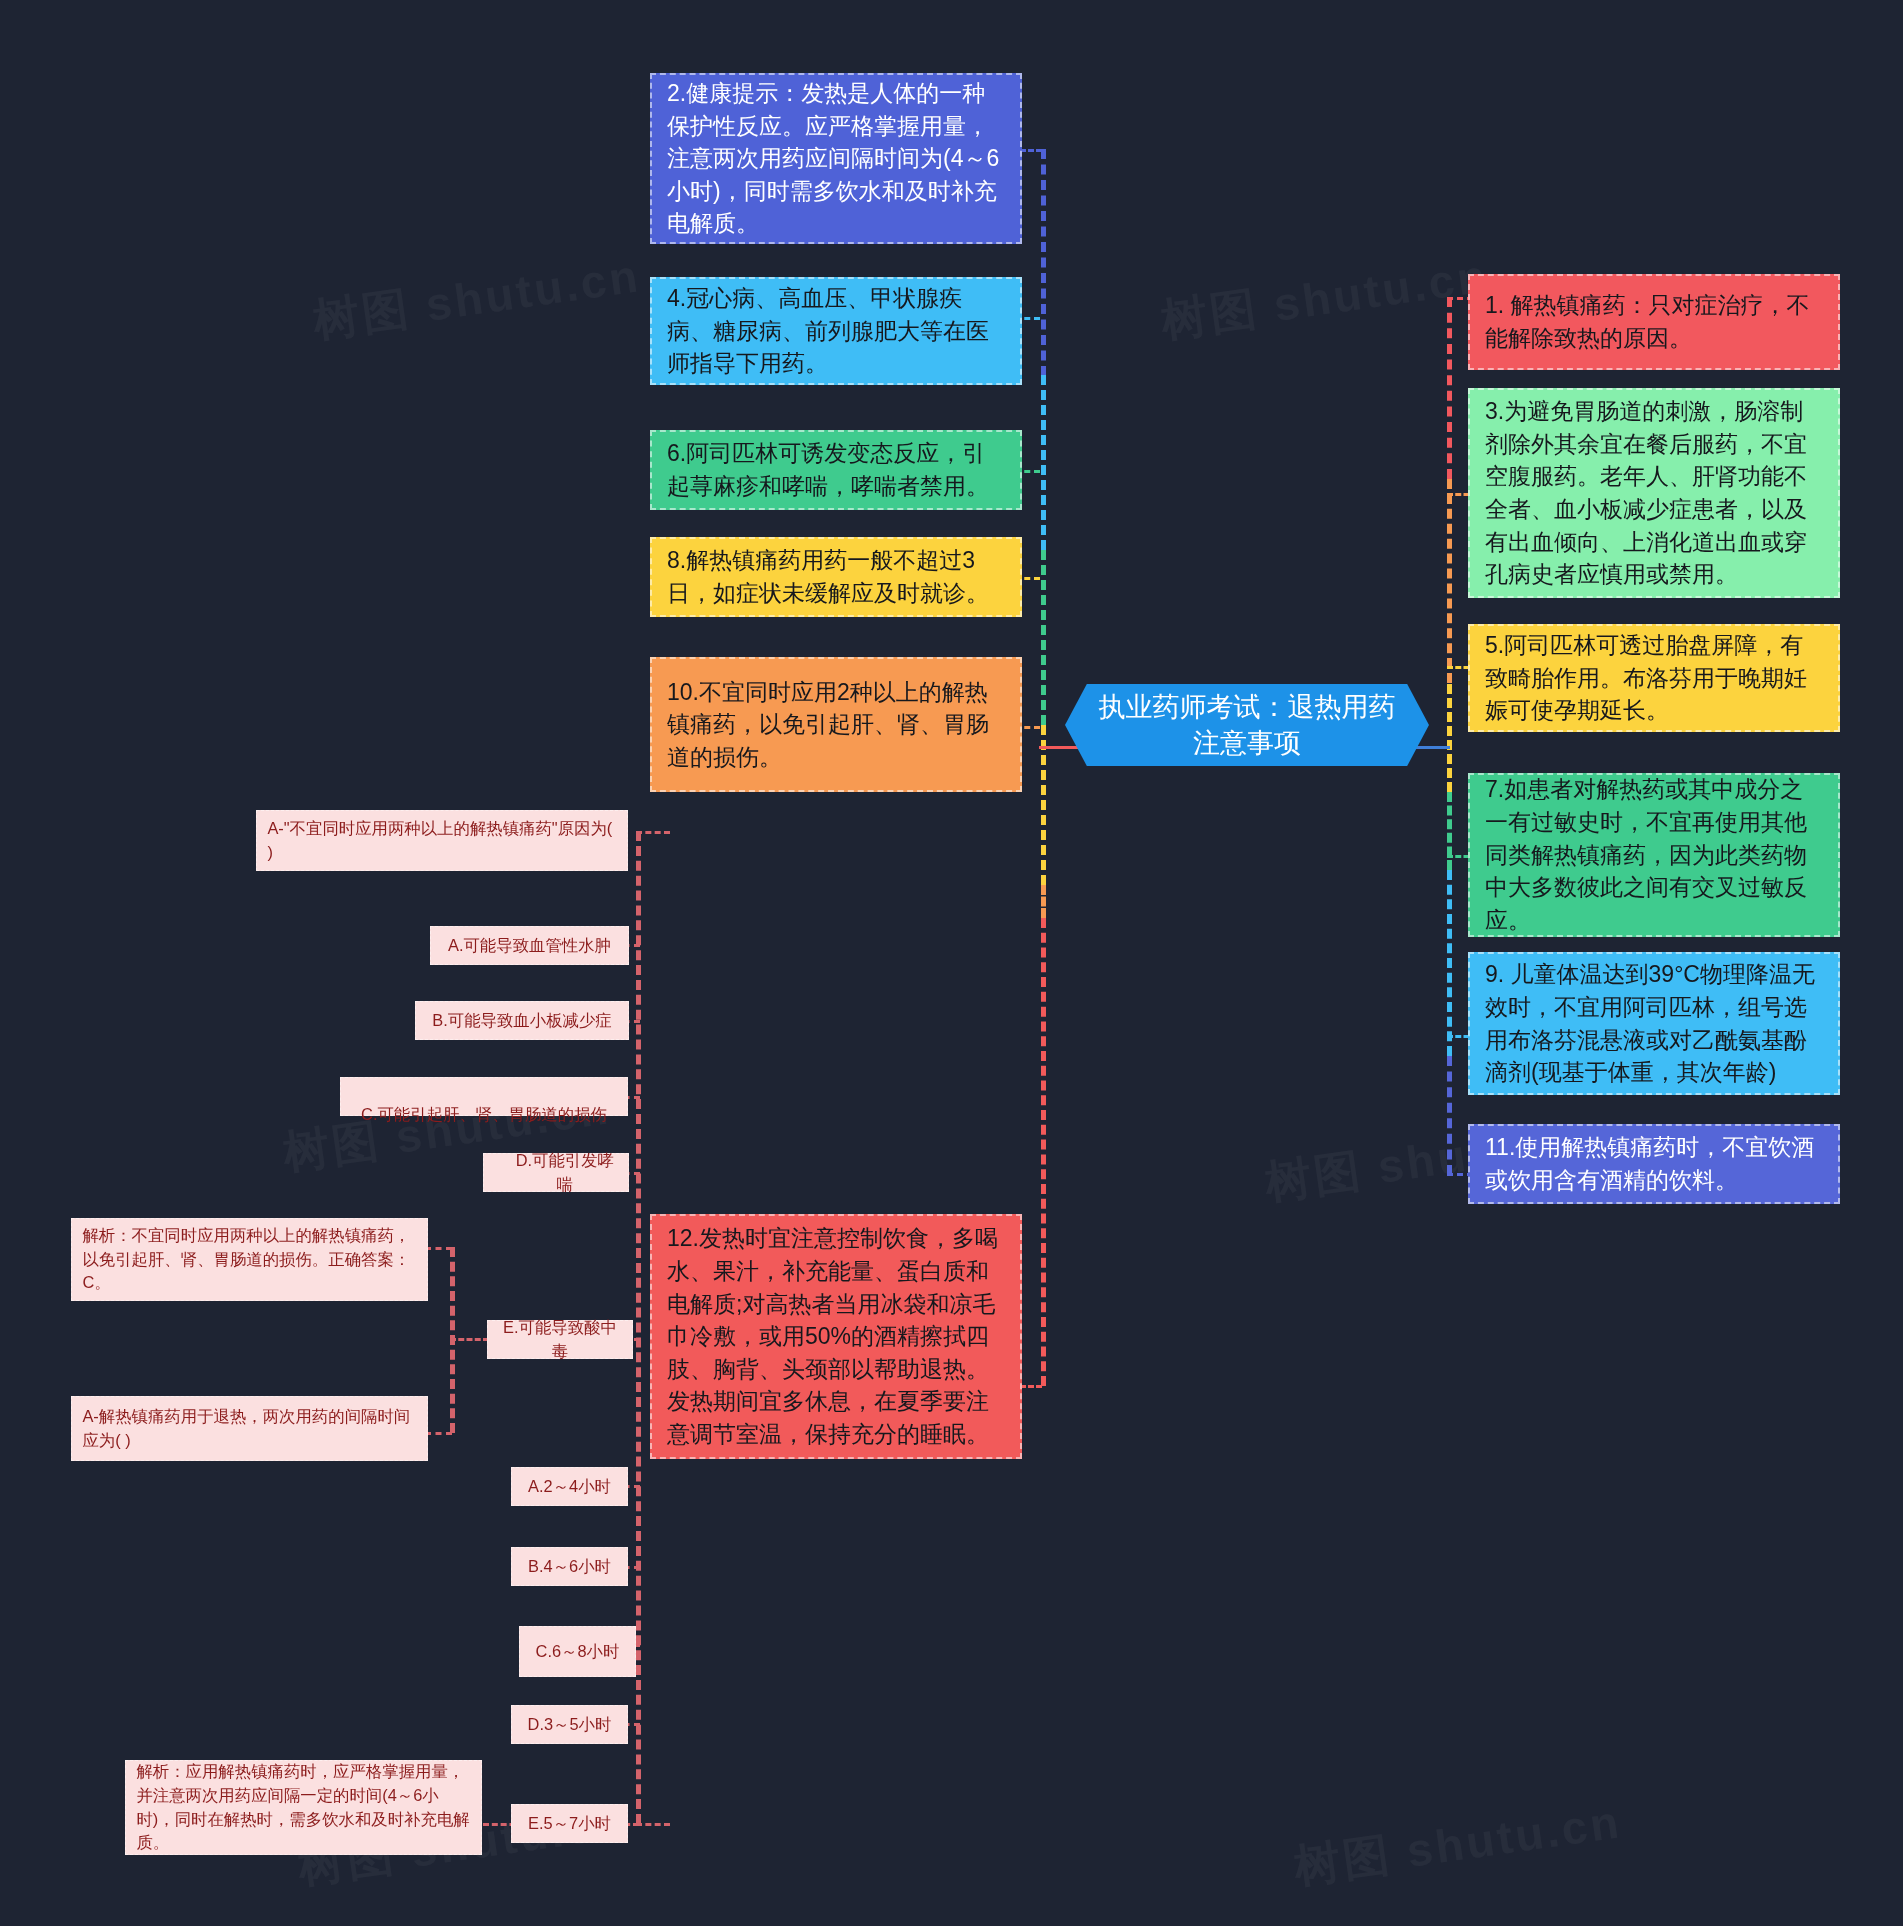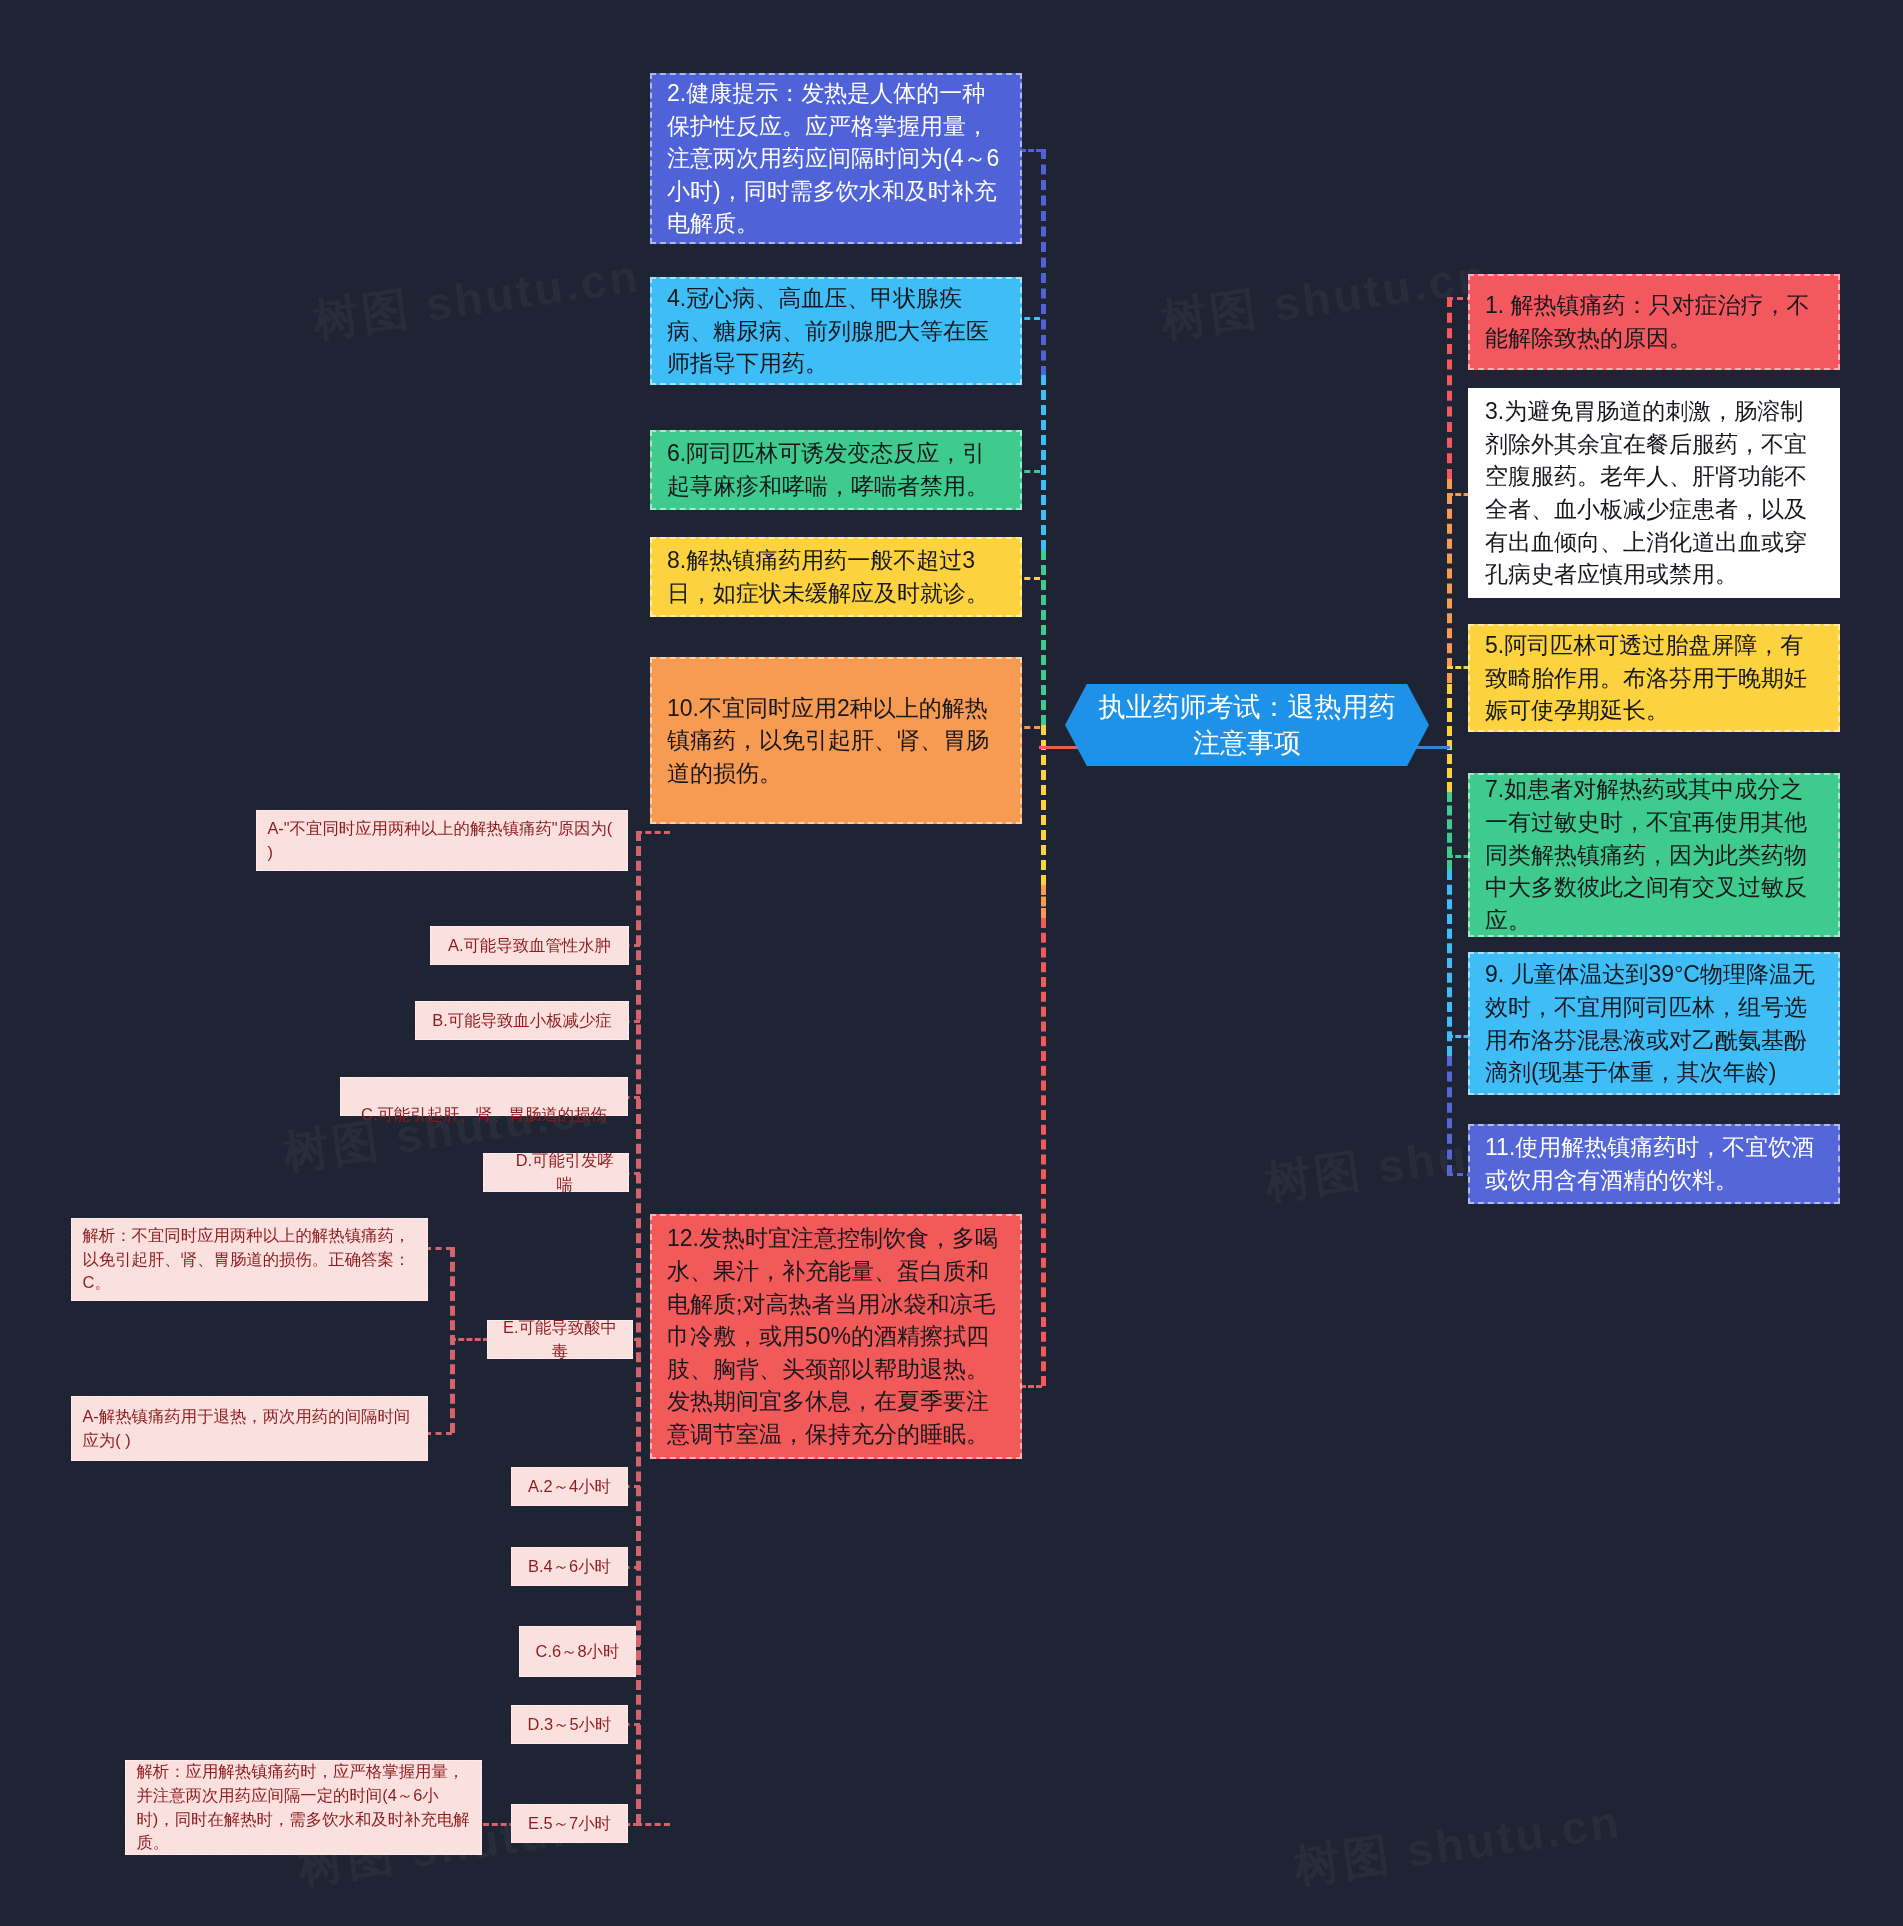--- a/index.html
+++ b/index.html
@@ -135,33 +135,33 @@
   </div>
 
   <div class="node topic" style="left:650px;top:430px;width:372px;height:80px;background:#3fcb8e;">
     <span class="txt">6.阿司匹林可诱发变态反应，引起荨麻疹和哮喘，哮喘者禁用。</span>
   </div>
 
   <div class="node topic" style="left:650px;top:537px;width:372px;height:80px;background:#fcd33e;">
     <span class="txt">8.解热镇痛药用药一般不超过3日，如症状未缓解应及时就诊。</span>
   </div>
 
-  <div class="node topic" style="left:650px;top:657px;width:372px;height:167px;background:#f79a52;">
+  <div class="node topic" style="left:650px;top:657px;width:372px;height:135px;background:#f79a52;">
     <span class="txt">10.不宜同时应用2种以上的解热镇痛药，以免引起肝、肾、胃肠道的损伤。</span>
   </div>
 
   <div class="node topic" style="left:650px;top:1214px;width:372px;height:245px;background:#f25a5a;">
     <span class="txt">12.发热时宜注意控制饮食，多喝水、果汁，补充能量、蛋白质和电解质;对高热者当用冰袋和凉毛巾冷敷，或用50%的酒精擦拭四肢、胸背、头颈部以帮助退热。发热期间宜多休息，在夏季要注意调节室温，保持充分的睡眠。</span>
   </div>
 
   <div class="node topic" style="left:1468px;top:274px;width:372px;height:96px;background:#f2585e;">
     <span class="txt">1. 解热镇痛药：只对症治疗，不能解除致热的原因。</span>
   </div>
 
-  <div class="node topic" style="left:1468px;top:388px;width:372px;height:210px;background:#ffffff;">
+  <div class="node topic" style="left:1468px;top:388px;width:372px;height:210px;background:#86efac;">
     <span class="txt">3.为避免胃肠道的刺激，肠溶制剂除外其余宜在餐后服药，不宜空腹服药。老年人、肝肾功能不全者、血小板减少症患者，以及有出血倾向、上消化道出血或穿孔病史者应慎用或禁用。</span>
   </div>
 
   <div class="node topic" style="left:1468px;top:624px;width:372px;height:108px;background:#fcd33e;">
     <span class="txt">5.阿司匹林可透过胎盘屏障，有致畸胎作用。布洛芬用于晚期妊娠可使孕期延长。</span>
   </div>
 
   <div class="node topic" style="left:1468px;top:773px;width:372px;height:164px;background:#3fcb8e;">
     <span class="txt">7.如患者对解热药或其中成分之一有过敏史时，不宜再使用其他同类解热镇痛药，因为此类药物中大多数彼此之间有交叉过敏反应。</span>
   </div>

